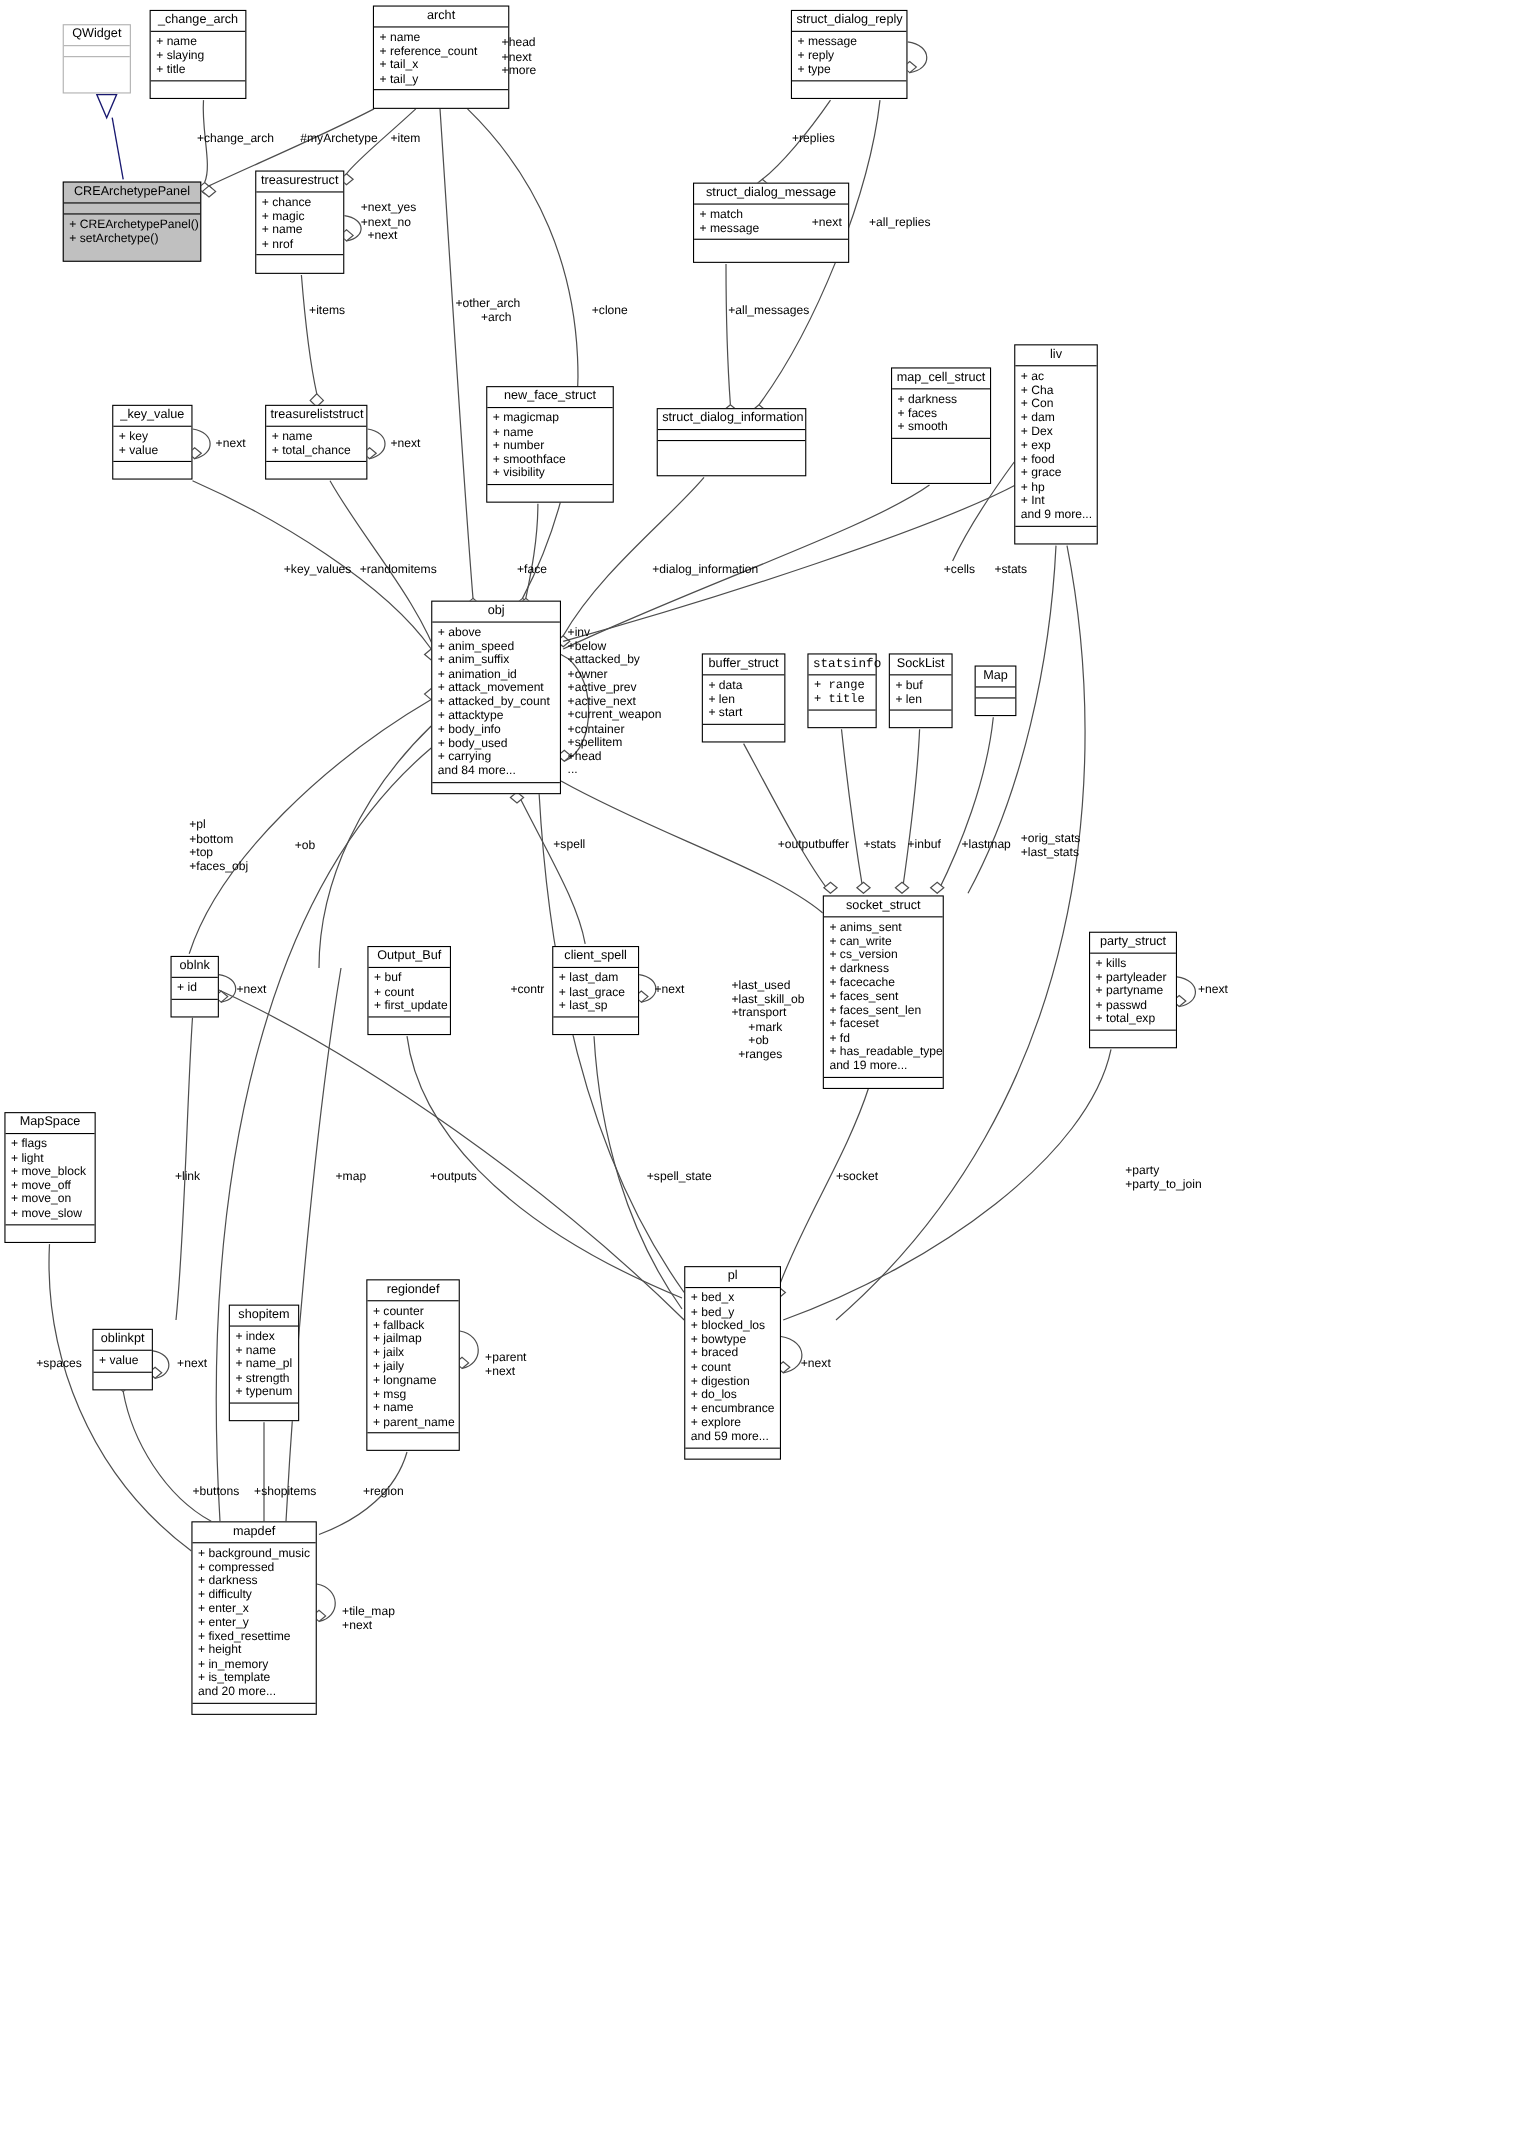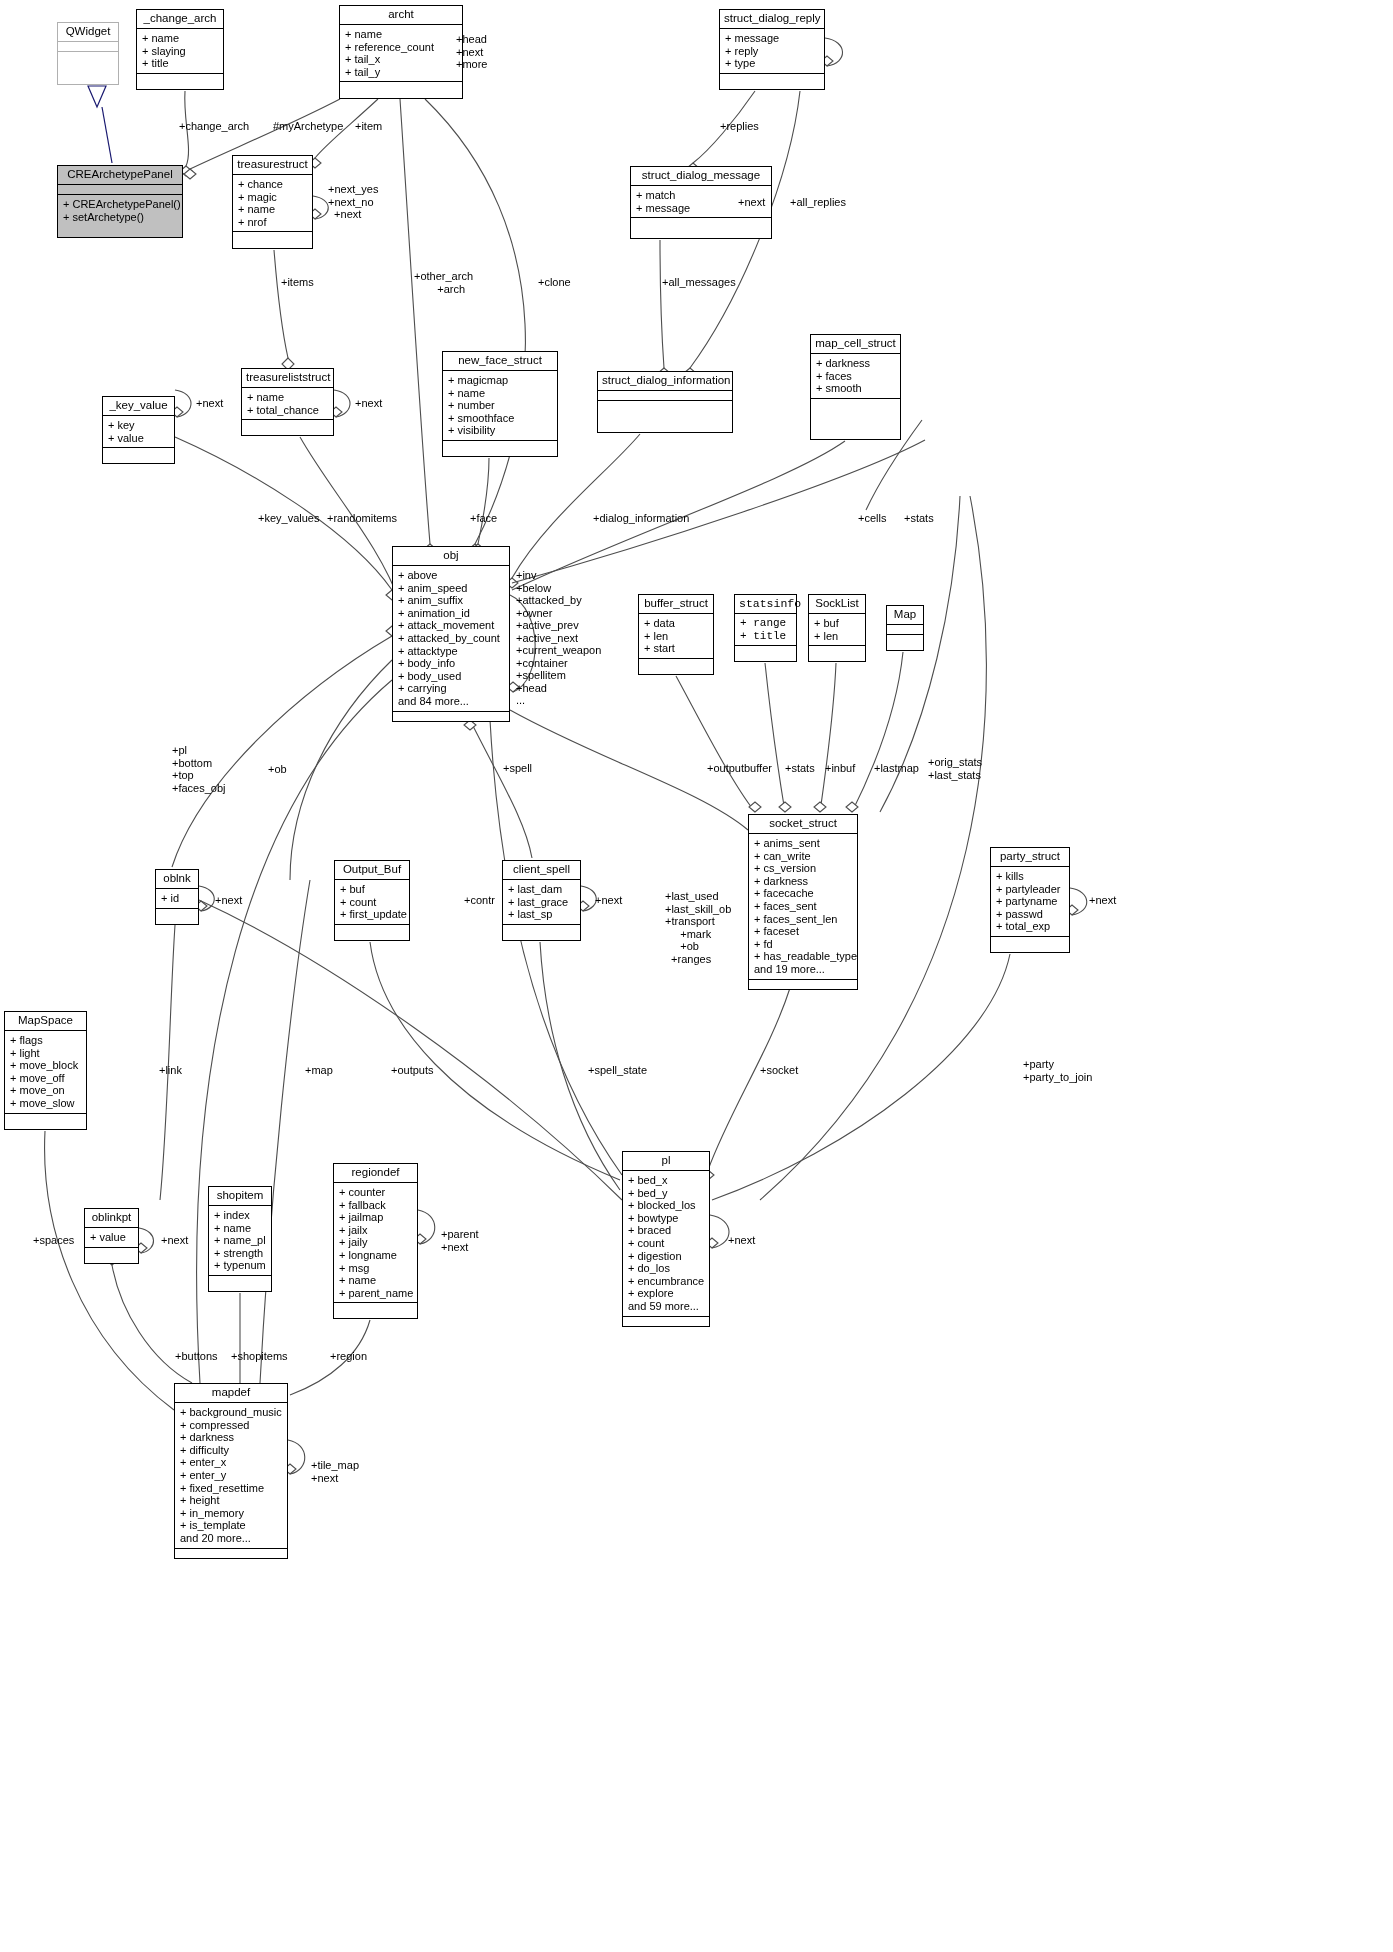--- a/index.html
+++ b/index.html
@@ -279,21 +279,21 @@
       <div class="uml-ops empty-sec"></div>
     </div>
     <div class="uml-box" style="left: 598px; top: 166px; width: 142px; min-height: 73px; margin-left: 32px;">
       <div class="uml-title">struct_dialog_message</div>
       <div class="uml-attrs">
         <div class="">+ match</div>
         <div class="">+ message</div>
       </div>
       <div class="uml-ops empty-sec"></div>
     </div>
-    <div class="uml-box" style="left: 102px; top: 368px; width: 73px; min-height: 68px; margin-top: 28px;">
+    <div class="uml-box" style="left: 102px; top: 368px; width: 73px; min-height: 68px;">
       <div class="uml-title">_key_value</div>
       <div class="uml-attrs">
         <div class="">+ key</div>
         <div class="">+ value</div>
       </div>
       <div class="uml-ops empty-sec"></div>
     </div>
     <div class="uml-box" style="left: 241px; top: 368px; width: 93px; min-height: 68px;">
       <div class="uml-title">treasureliststruct</div>
       <div class="uml-attrs">
@@ -317,20 +317,37 @@
       <div class="uml-title">struct_dialog_information</div>
       <div class="uml-attrs empty-sec"></div>
       <div class="uml-ops empty-sec"></div>
     </div>
     <div class="uml-box" style="left: 810px; top: 334px; width: 91px; min-height: 106px;">
       <div class="uml-title">map_cell_struct</div>
       <div class="uml-attrs">
         <div class="">+ darkness</div>
         <div class="">+ faces</div>
         <div class="">+ smooth</div>
+      </div>
+      <div class="uml-ops empty-sec"></div>
+    </div>
+    <div class="uml-box" style="left: 922px; top: 313px; width: 76px; min-height: 182px;">
+      <div class="uml-title">liv</div>
+      <div class="uml-attrs">
+        <div class="">+ ac</div>
+        <div class="">+ Cha</div>
+        <div class="">+ Con</div>
+        <div class="">+ dam</div>
+        <div class="">+ Dex</div>
+        <div class="">+ exp</div>
+        <div class="">+ food</div>
+        <div class="">+ grace</div>
+        <div class="">+ hp</div>
+        <div class="">+ Int</div>
+        <div class="">and 9 more...</div>
       </div>
       <div class="uml-ops empty-sec"></div>
     </div>
     <div class="uml-box" style="left: 392px; top: 546px; width: 118px; min-height: 173px;">
       <div class="uml-title">obj</div>
       <div class="uml-attrs">
         <div class="">+ above</div>
         <div class="">+ anim_speed</div>
         <div class="">+ anim_suffix</div>
         <div class="">+ animation_id</div>

